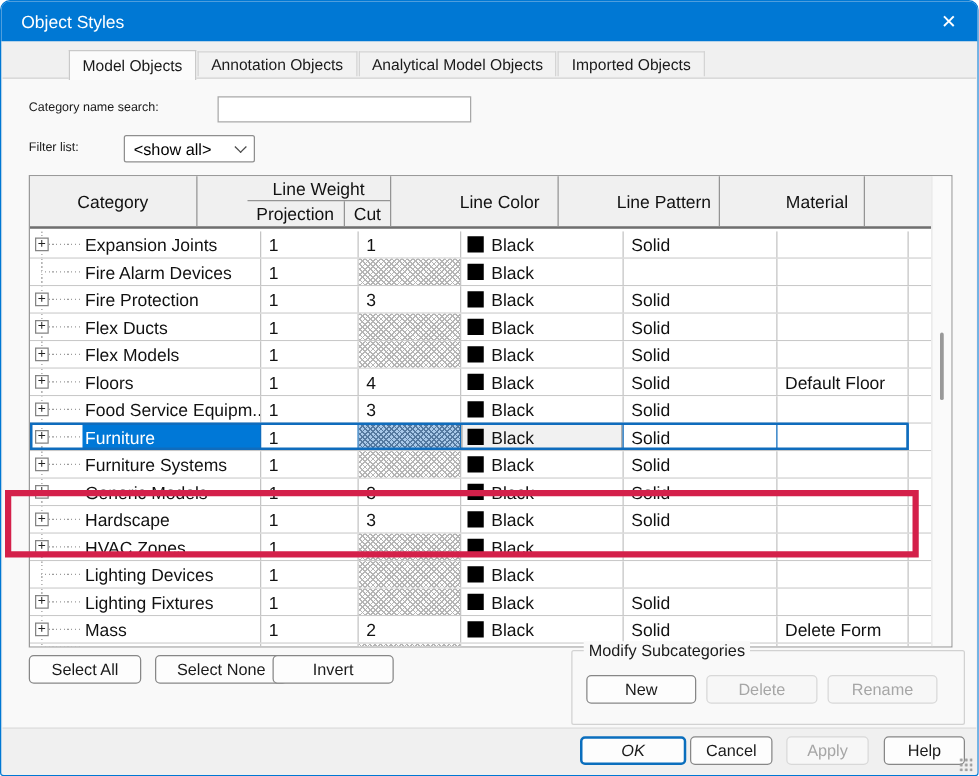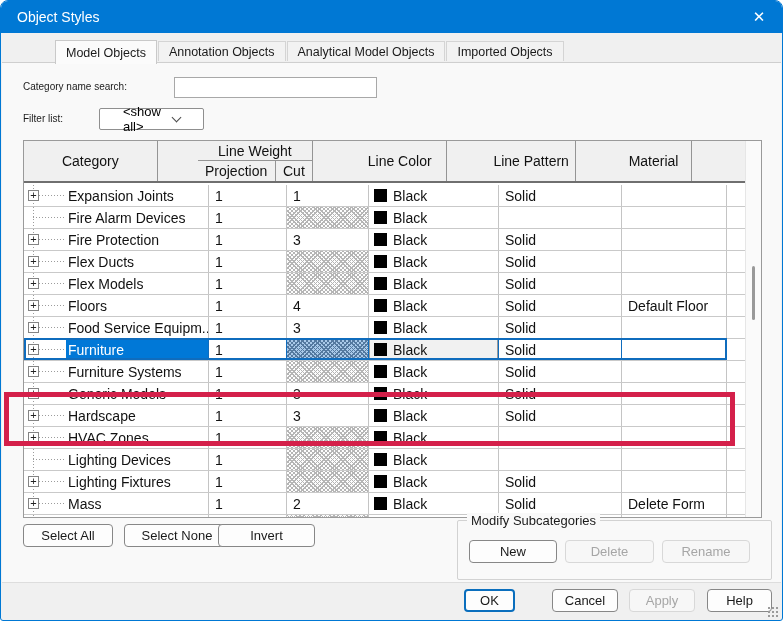--- a/index.html
+++ b/index.html
@@ -22,21 +22,21 @@
   .tab.active { height:24px; background:#fbfbfb; border-color:#c9c9c9; position:relative; top:1px; }
 
   .panel { position:absolute; left:1px; right:1px; top:61px; height:522px; background:#f9f9f9;
            border-top:1px solid #cfcfcf; }
 
   .lbl { position:absolute; font-size:10px; color:#1a1a1a; }
   .search-input { position:absolute; left:172px; top:14px; width:203px; height:21px; border:1px solid #a8a8a8;
                   background:#fff; font-size:13px; padding:0 5px; font-family:"Liberation Sans",sans-serif; }
   .combo { position:absolute; left:97px; top:45px; width:105px; height:22px; background:#fff;
            border:1px solid #8f8f8f; border-radius:2px; display:flex; align-items:center;
-           font-size:13px; padding:0 23px; cursor:pointer; }
+           font-size:13px; padding:0 7px; cursor:pointer; }
   .combo .val { flex:1; }
   .chev { width:7px; height:7px; border-right:1.5px solid #4a4a4a; border-bottom:1.5px solid #4a4a4a;
           transform:rotate(45deg); margin-top:-4px; }
 
   
   .grid { position:absolute; left:21px; top:77px; width:739px; height:378px; background:#fff;
           border:1px solid #9a9a9a; }
   .thead { position:absolute; left:0; top:0; right:16px; height:42px; display:flex;
            border-bottom:2px solid #6f6f6f; background:#f0f0f0; font-size:14px; color:#111;gap:40px; }
   .hcell { border-right:1px solid #949494; display:flex; align-items:center; justify-content:center; }
@@ -111,21 +111,21 @@
   .groupbox { position:absolute; left:455px; top:457px; width:315px; height:60px;
               border:1px solid #d2d2d2; border-radius:2px; }
   .grouplabel { position:absolute; top:-8px; left:9px; background:#f9f9f9; padding:0 4px;
                 font-size:13px; color:#1a1a1a; }
   .b-new { left:467px; top:477px; width:88px; }
   .b-delete { left:563px; top:477px; width:89px; }
   .b-rename { left:660px; top:477px; width:88px; }
 
   .footer { position:absolute; left:1px; right:1px; bottom:1px; height:37px; background:#f0f0f0;
             border-top:1px solid #dddddd; }
-  .b-ok { left:462px; top:6px; width:51px; }
+  .b-ok { left:462px; top:6px; width:85px;font-style:italic; }
   .b-cancel { left:550px; top:6px; width:66px; }
   .b-apply { left:627px; top:6px; width:66px; }
   .b-help { left:705px; top:6px; width:65px; }
 
   .grip { position:absolute; right:3px; bottom:2px; width:11px; height:11px;
           background-image:radial-gradient(#9a9a9a 1px, transparent 1.3px);
           background-size:4px 4px; cursor:nwse-resize; }
 </style>
 </head>
 <body>

